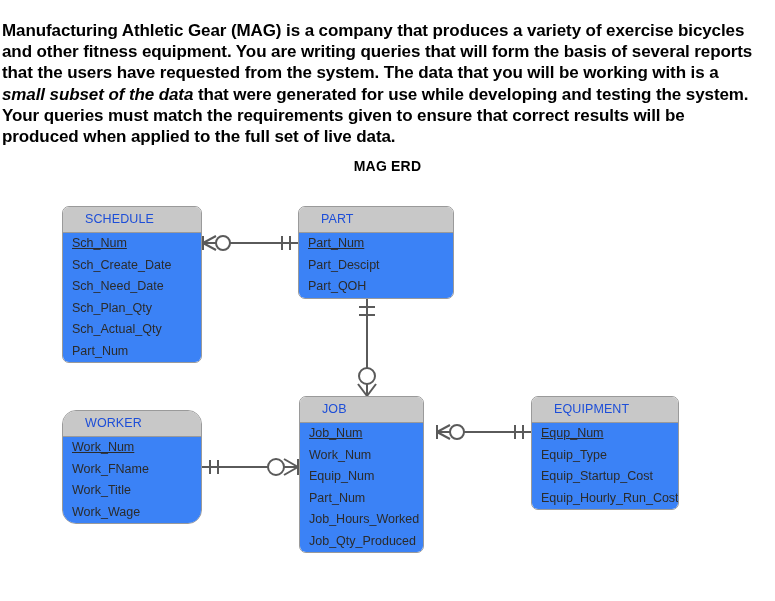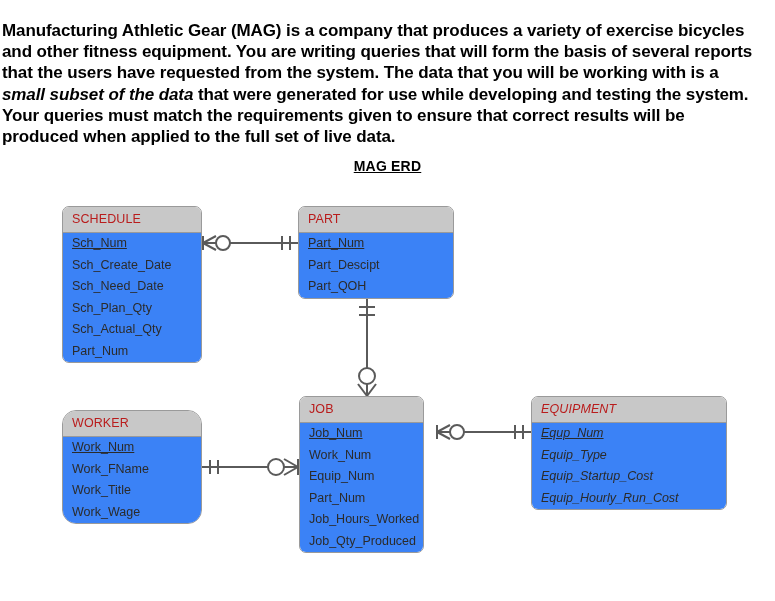--- a/index.html
+++ b/index.html
@@ -35,21 +35,20 @@
 
   
   #erd-title {
     position: absolute;
     left: 0;
     top: 158px;
     width: 775px;
     text-align: center;
     font-size: 14px;
     font-weight: bold;
-    text-decoration: underline;
     letter-spacing: 0.2px;
   }
 
   
   #erd-canvas {
     position: absolute;
     left: 0;
     top: 0;
     width: 775px;
     height: 601px;
@@ -71,23 +70,23 @@
     background: #ffffff;
     overflow: hidden;
     z-index: 3;
   }
   .entity-header {
     box-sizing: border-box;
     background: #c8c8c8;
     border-bottom: 1px solid #9a9a9a;
     height: 26px;
     line-height: 25px;
-    padding-left: 9px;
+    padding-left: 22px;
     font-size: 12.5px;
-    color: #b91c1c;
+    color: #1d4ed8;
     letter-spacing: 0.1px;
     white-space: nowrap;
   }
   .entity-attrs {
     padding: 0;
     margin: 0;
     list-style: none;
     background: #3b82f6;
   }
   .entity-attrs li {
@@ -103,21 +102,21 @@
   }
   .entity-attrs li.pk span {
     text-decoration: underline;
   }
 
   
   #entity-schedule  { left: 62px;  top: 206px; width: 140px; }
   #entity-part      { left: 298px; top: 206px; width: 156px; }
   #entity-worker    { left: 62px;  top: 410px; width: 140px; border-radius: 14px; }
   #entity-job       { left: 299px; top: 396px; width: 125px; }
-  #entity-equipment { left: 531px; top: 396px; width: 196px; font-style: italic; }
+  #entity-equipment { left: 531px; top: 396px; width: 148px; }
 </style>
 </head>
 <body>
 
 <p id="intro-paragraph"><span>Manufacturing Athletic Gear (MAG) is a company that produces a variety of exercise bicycles and other fitness equipment.  You are writing queries that will form the basis of several reports that the users have requested from the system.  The data that you will be working with is a </span><span class="em">small subset of the data</span><span> that were generated for use while developing and testing the system.  Your queries must match the requirements given to ensure that correct results will be produced when applied to the full set of live data.</span></p>
 
 <div id="erd-canvas">
 
   <div id="erd-title">MAG ERD</div>
 

